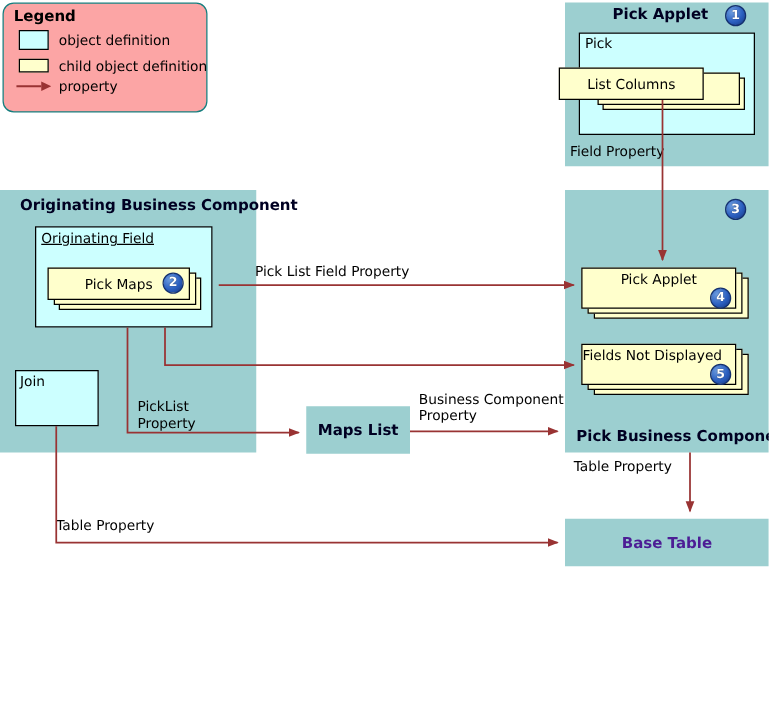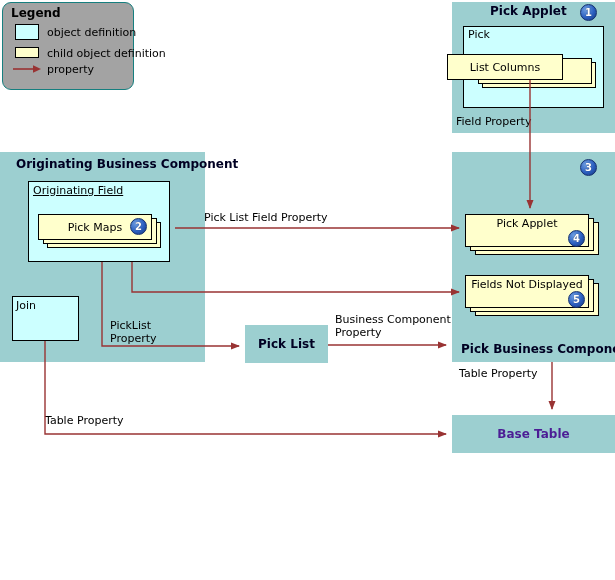--- a/index.html
+++ b/index.html
@@ -10,22 +10,22 @@
 
   
   .teal{position:absolute;background:#9ccfd0;}
   .cyanbox{position:absolute;background:#ccffff;border:1px solid #000000;box-sizing:border-box;}
   .yellowbox{position:absolute;background:#ffffcc;border:1px solid #000000;box-sizing:border-box;}
   .lbl{position:absolute;white-space:pre;color:#000000;font-size:11px;line-height:12px;}
   .lbl.bold{font-weight:bold;color:#000022;}
   .ctr{display:flex;align-items:center;justify-content:center;text-align:center;}
 
   
-  #legend{position:absolute;left:2px;top:2px;width:132px;height:88px;
-          border:1.5px solid #167f7f;border-radius:9px;background:#a3a3a3;box-sizing:border-box;}
+  #legend{position:absolute;left:2px;top:2px;width:164px;height:88px;
+          border:1.5px solid #167f7f;border-radius:9px;background:#fca5a5;box-sizing:border-box;}
   #legend .ltitle{position:absolute;left:8px;top:3px;font-size:12px;font-weight:bold;color:#000000;}
   .sw{position:absolute;border:1px solid #000000;box-sizing:border-box;}
   .sw-obj{left:12px;top:21px;width:24px;height:16px;background:#ccffff;}
   .sw-child{left:12px;top:44px;width:24px;height:11px;background:#ffffcc;}
   #legend .ltext{position:absolute;left:44px;font-size:11px;color:#000000;white-space:pre;}
 
   
   .badge{position:absolute;width:17px;height:17px;border-radius:50%;
          background:radial-gradient(circle at 33% 30%,#6f9fe0 0%,#2b5fc0 55%,#16357a 100%);
          border:1px solid #14306e;color:#ffffff;font-size:10px;font-weight:bold;
@@ -94,30 +94,30 @@
   <div class="yellowbox" style="left:465px;top:214px;width:124px;height:33px;">
     <div style="text-align:center;font-size:11px;line-height:15px;padding-top:1px;">
       <div>Pick Applet</div>
     </div>
   </div>
   <div class="badge" style="left:568px;top:230px;">4</div>
 
   <div class="yellowbox" style="left:475px;top:283px;width:124px;height:33px;"></div>
   <div class="yellowbox" style="left:470px;top:279px;width:124px;height:33px;"></div>
   <div class="yellowbox" style="left:465px;top:275px;width:124px;height:33px;">
-    <div style="text-align:center;font-size:11px;line-height:15px;padding-top:1px;">
+    <div style="text-align:left;font-size:11px;line-height:15px;padding-top:1px;">
       <div>Fields Not Displayed</div>
     </div>
   </div>
   <div class="badge" style="left:568px;top:291px;">5</div>
 
   <div class="lbl bold" style="left:461px;top:343px;font-size:12px;">Pick Business Component</div>
 
   <div class="teal ctr" style="left:245px;top:325px;width:83px;height:38px;">
-    <span class="bold" style="font-size:12px;font-weight:bold;color:#000022;">Pick List</span>
+    <span class="bold" style="font-size:12px;font-weight:bold;color:#000022;">Maps List</span>
   </div>
 
   <div class="teal ctr" style="left:452px;top:415px;width:163px;height:38px;">
     <span style="font-size:12px;font-weight:bold;color:#4c1d95;">Base Table</span>
   </div>
 
   <div class="lbl" style="left:204px;top:212px;">Pick List Field Property</div>
   <div class="lbl" style="left:335px;top:314px;">Business Component</div>
   <div class="lbl" style="left:335px;top:327px;">Property</div>
   <div class="lbl" style="left:459px;top:368px;">Table Property</div>

